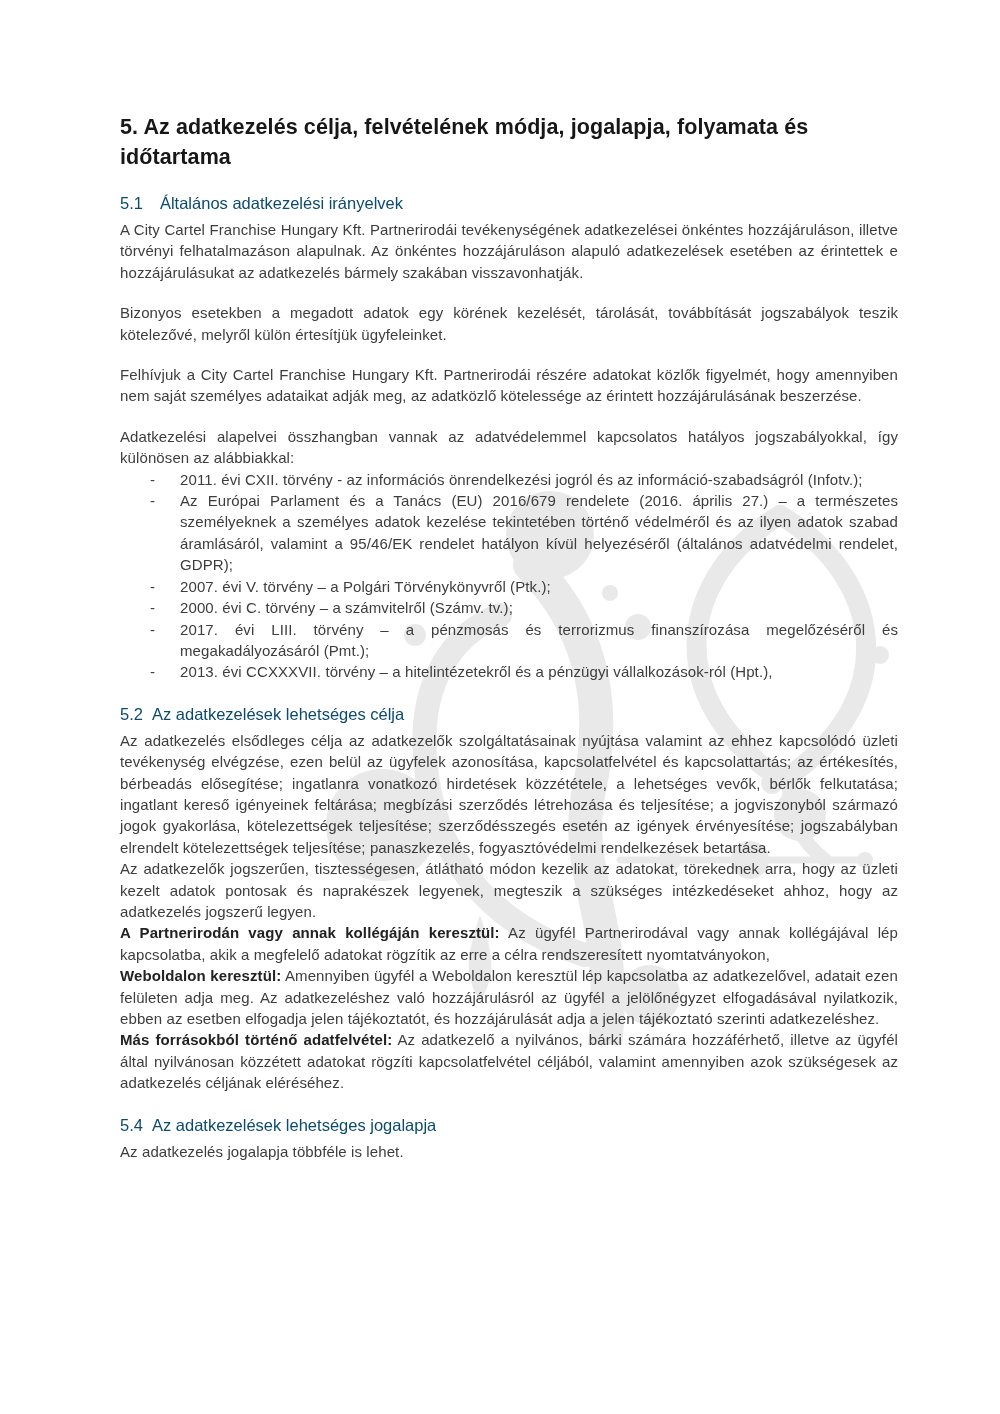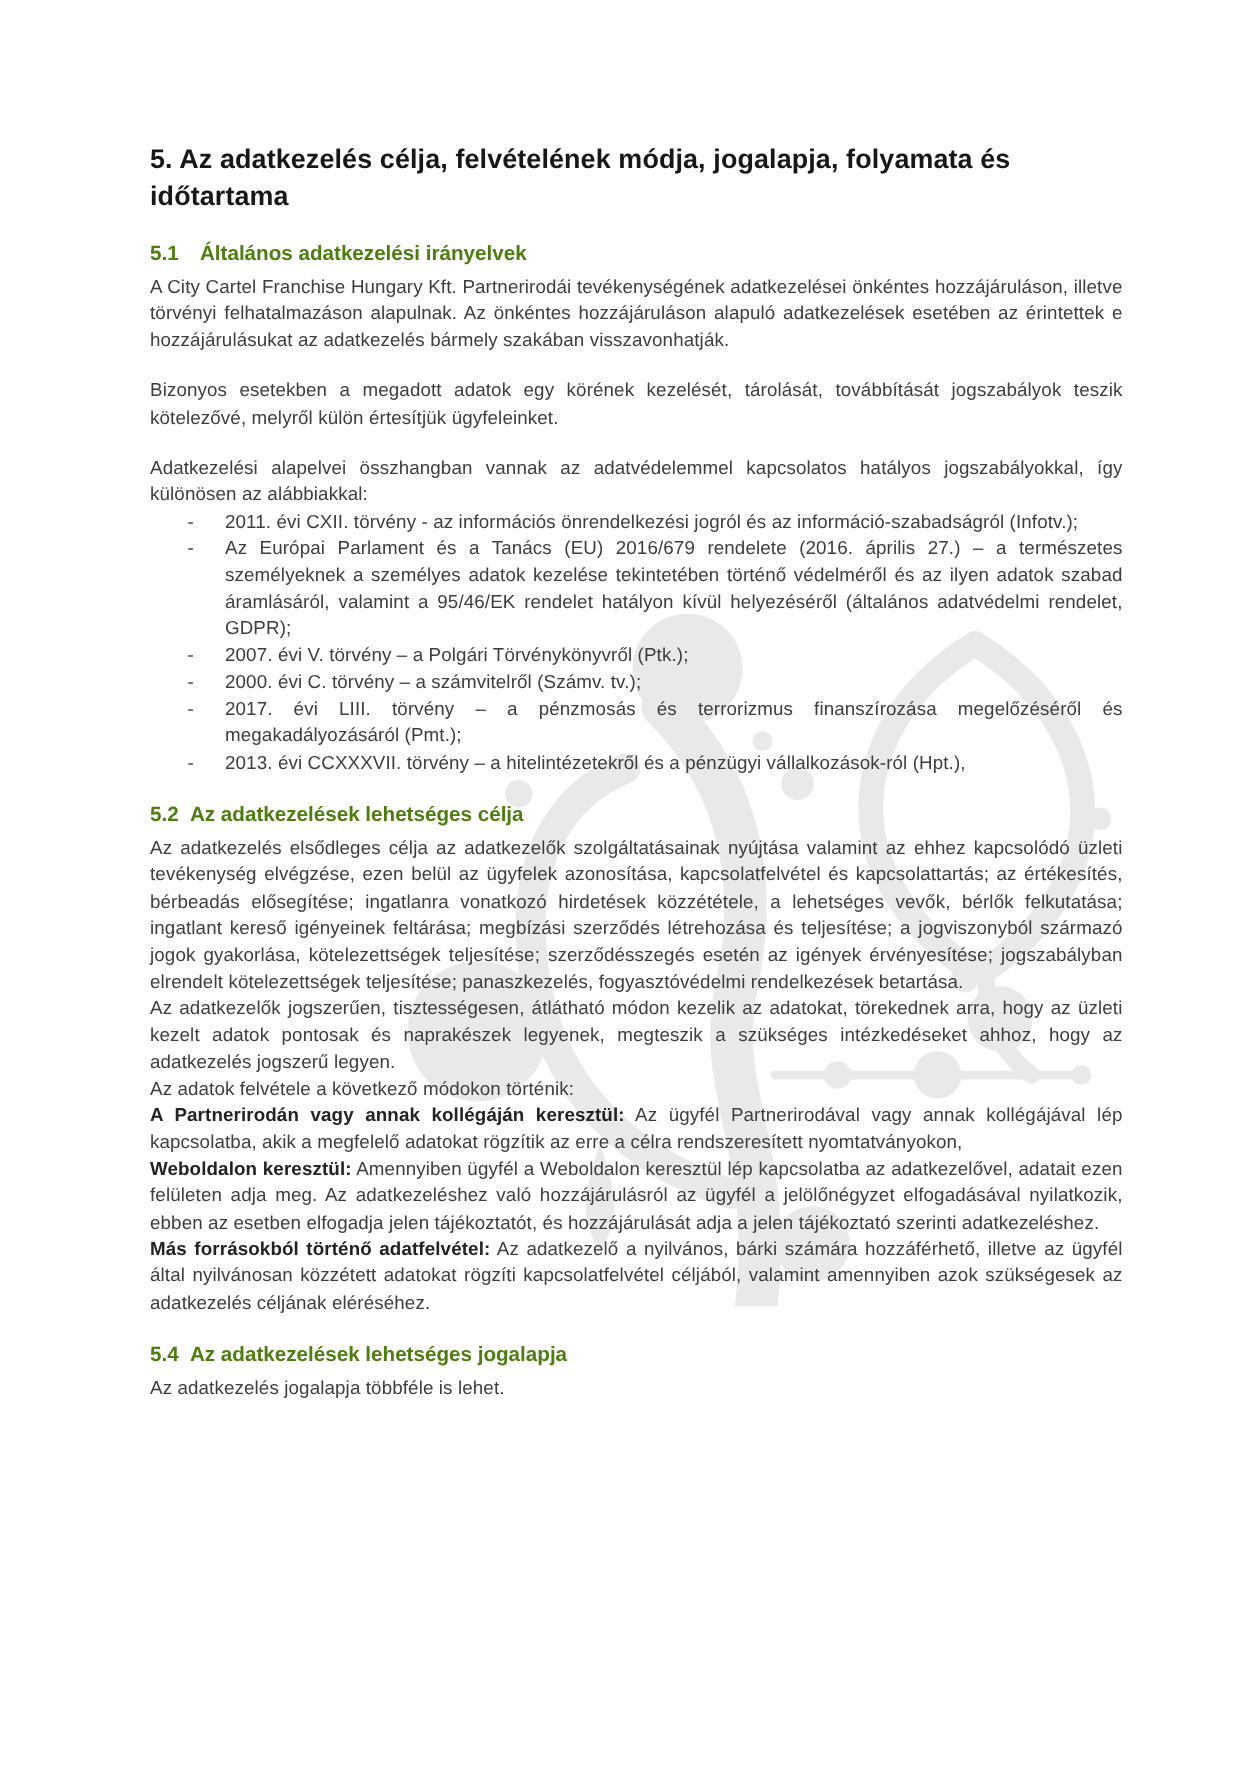--- a/index.html
+++ b/index.html
@@ -32,22 +32,22 @@
     font-size: 21.5px;
     line-height: 30px;
     font-weight: bold;
     color: #171717;
     letter-spacing: 0.1px;
   }
   .sh {
     margin: 20px 0 5px 0;
     font-size: 16.5px;
     line-height: 22px;
-    font-weight: bold;
-    color: #4d7c0f;
+    font-weight: normal;
+    color: #0c4a6e;
   }
   .sh .num-wide { margin-right: 17px; }
   .sh .num { margin-right: 9px; }
   .body {
     margin: 0;
     font-size: 15px;
     line-height: 21.4px;
     text-align: justify;
     letter-spacing: 0.1px;
     color: #3d3d3d;
@@ -113,20 +113,21 @@
 
   <div class="content">
 
     <h1 class="doc-title">5. Az adatkezelés célja, felvételének módja, jogalapja, folyamata és időtartama</h1>
 
     <h2 class="sh">
       <span class="num-wide">5.1</span><span>Általános adatkezelési irányelvek</span>
     </h2>
     <p class="body">A City Cartel Franchise Hungary Kft. Partnerirodái tevékenységének adatkezelései önkéntes hozzájáruláson, illetve törvényi felhatalmazáson alapulnak. Az önkéntes hozzájáruláson alapuló adatkezelések esetében az érintettek e hozzájárulásukat az adatkezelés bármely szakában visszavonhatják.</p>
     <p class="body gap">Bizonyos esetekben a megadott adatok egy körének kezelését, tárolását, továbbítását jogszabályok teszik kötelezővé, melyről külön értesítjük ügyfeleinket.</p>
+    <p class="body gap">Felhívjuk a City Cartel Franchise Hungary Kft. Partnerirodái részére adatokat közlők figyelmét, hogy amennyiben nem saját személyes adataikat adják meg, az adatközlő kötelessége az érintett hozzájárulásának beszerzése.</p>
     <p class="body gap">Adatkezelési alapelvei összhangban vannak az adatvédelemmel kapcsolatos hatályos jogszabályokkal, így különösen az alábbiakkal:</p>
 
     <div class="bullets">
       <div class="item">
         <span class="dash">-</span><span>2011. évi CXII. törvény - az információs önrendelkezési jogról és az információ-szabadságról (Infotv.);</span>
       </div>
       <div class="item">
         <span class="dash">-</span><span>Az Európai Parlament és a Tanács (EU) 2016/679 rendelete (2016. április 27.) – a természetes személyeknek a személyes adatok kezelése tekintetében történő védelméről és az ilyen adatok szabad áramlásáról, valamint a 95/46/EK rendelet hatályon kívül helyezéséről (általános adatvédelmi rendelet, GDPR);</span>
       </div>
       <div class="item">
@@ -142,21 +143,20 @@
         <span class="dash">-</span><span>2013. évi CCXXXVII. törvény – a hitelintézetekről és a pénzügyi vállalkozások-ról (Hpt.),</span>
       </div>
     </div>
 
     <h2 class="sh">
       <span class="num">5.2</span><span>Az adatkezelések lehetséges célja</span>
     </h2>
     <p class="body">Az adatkezelés elsődleges célja az adatkezelők szolgáltatásainak nyújtása valamint az ehhez kapcsolódó üzleti tevékenység elvégzése, ezen belül az ügyfelek azonosítása, kapcsolatfelvétel és kapcsolattartás; az értékesítés, bérbeadás elősegítése; ingatlanra vonatkozó hirdetések közzététele, a lehetséges vevők, bérlők felkutatása; ingatlant kereső igényeinek feltárása; megbízási szerződés létrehozása és teljesítése; a jogviszonyból származó jogok gyakorlása, kötelezettségek teljesítése; szerződésszegés esetén az igények érvényesítése; jogszabályban elrendelt kötelezettségek teljesítése; panaszkezelés, fogyasztóvédelmi rendelkezések betartása.</p>
     <p class="body">Az adatkezelők jogszerűen, tisztességesen, átlátható módon kezelik az adatokat, törekednek arra, hogy az üzleti kezelt adatok pontosak és naprakészek legyenek, megteszik a szükséges intézkedéseket ahhoz, hogy az adatkezelés jogszerű legyen.</p>
 
-    <p class="body">Az adatok felvétele a következő módokon történik:</p>
     <p class="body">
       <span class="lead">A Partnerirodán vagy annak kollégáján keresztül:</span><span> Az ügyfél Partnerirodával vagy annak kollégájával lép kapcsolatba, akik a megfelelő adatokat rögzítik az erre a célra rendszeresített nyomtatványokon,</span>
     </p>
     <p class="body">
       <span class="lead">Weboldalon keresztül:</span><span> Amennyiben ügyfél a Weboldalon keresztül lép kapcsolatba az adatkezelővel, adatait ezen felületen adja meg. Az adatkezeléshez való hozzájárulásról az ügyfél a jelölőnégyzet elfogadásával nyilatkozik, ebben az esetben elfogadja jelen tájékoztatót, és hozzájárulását adja a jelen tájékoztató szerinti adatkezeléshez.</span>
     </p>
     <p class="body">
       <span class="lead">Más forrásokból történő adatfelvétel:</span><span> Az adatkezelő a nyilvános, bárki számára hozzáférhető, illetve az ügyfél által nyilvánosan közzétett adatokat rögzíti kapcsolatfelvétel céljából, valamint amennyiben azok szükségesek az adatkezelés céljának eléréséhez.</span>
     </p>
 

